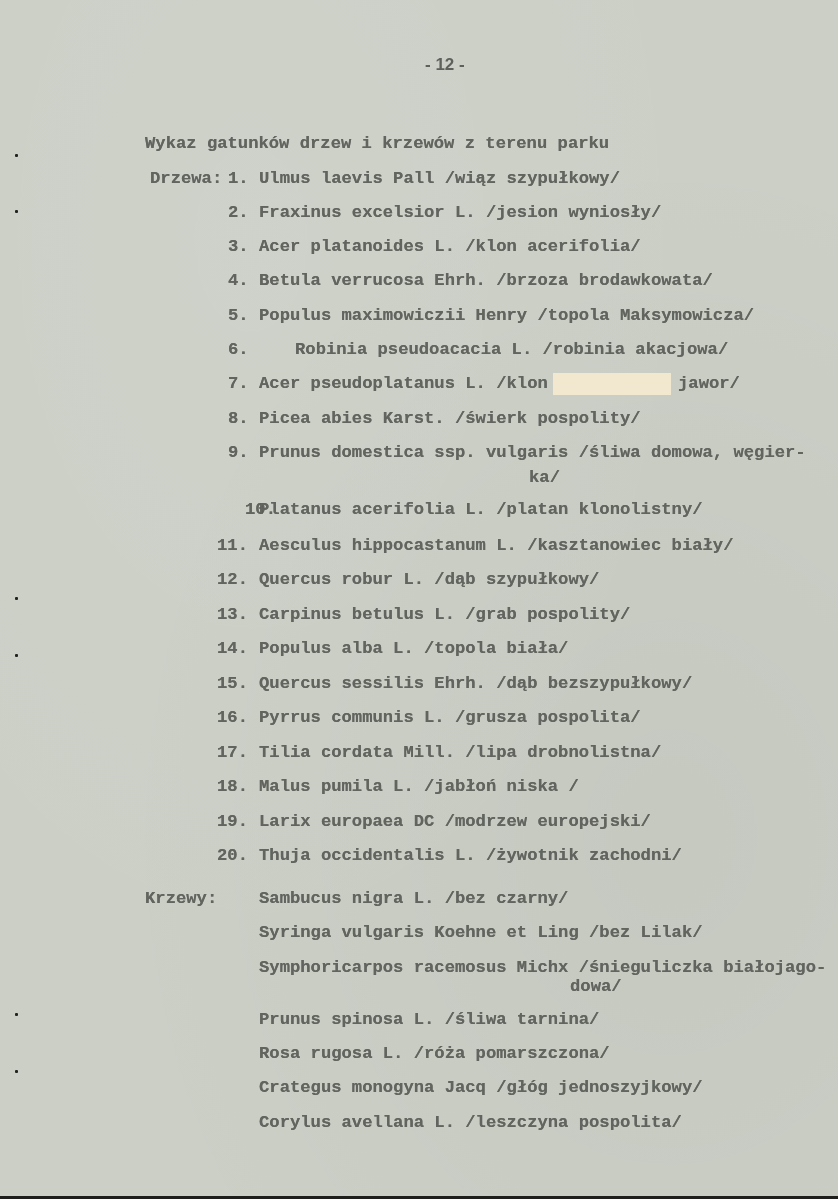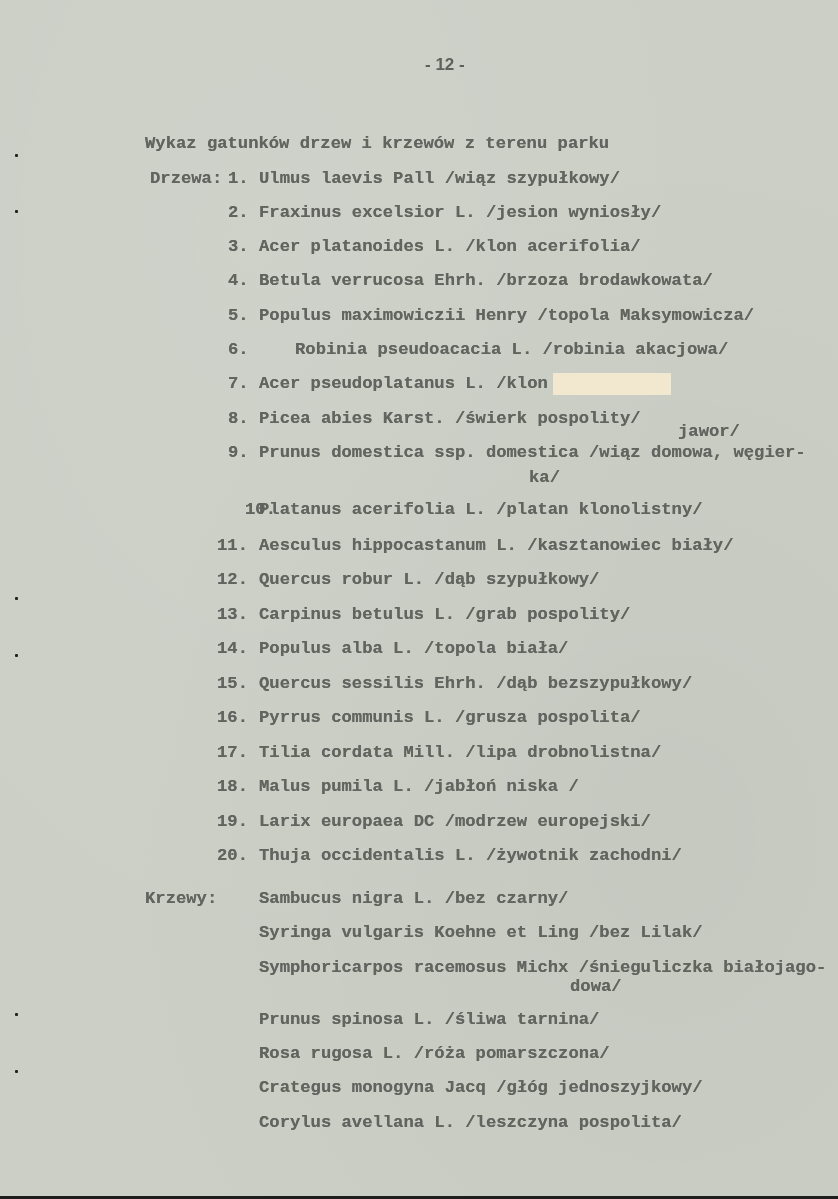--- a/index.html
+++ b/index.html
@@ -101,27 +101,27 @@
 
   <div class="line" style="left:228px; top:306px;">5.</div>
   <div class="line" style="left:259px; top:306px;">Populus maximowiczii Henry /topola Maksymowicza/</div>
 
   <div class="line" style="left:228px; top:340px;">6.</div>
   <div class="line" style="left:259px; top:340px;margin-left:36px;">Robinia pseudoacacia L. /robinia akacjowa/</div>
 
   <div class="line" style="left:228px; top:374px;">7.</div>
   <div class="line" style="left:259px; top:374px;">Acer pseudoplatanus L. /klon</div>
   <div class="redaction"></div>
-  <div class="line" style="left:678px; top:374px;margin-top:48px;">jawor/</div>
+  <div class="line" style="left:678px; top:374px;">jawor/</div>
 
   <div class="line" style="left:228px; top:409px;">8.</div>
   <div class="line" style="left:259px; top:409px;">Picea abies Karst. /świerk pospolity/</div>
 
   <div class="line" style="left:228px; top:443px;">9.</div>
-  <div class="line" style="left:259px; top:443px;">Prunus domestica ssp. domestica /wiąz domowa, węgier-</div>
+  <div class="line" style="left:259px; top:443px;">Prunus domestica ssp. vulgaris /śliwa domowa, węgier-</div>
   <div class="line" style="left:529px; top:468px;">ka/</div>
 
   <div class="line" style="left:217px; top:500px;margin-left:28px;">10.</div>
   <div class="line" style="left:259px; top:500px;">Platanus acerifolia L. /platan klonolistny/</div>
 
   <div class="line" style="left:217px; top:536px;">11.</div>
   <div class="line" style="left:259px; top:536px;">Aesculus hippocastanum L. /kasztanowiec biały/</div>
 
   <div class="line" style="left:217px; top:570px;">12.</div>
   <div class="line" style="left:259px; top:570px;">Quercus robur L. /dąb szypułkowy/</div>

